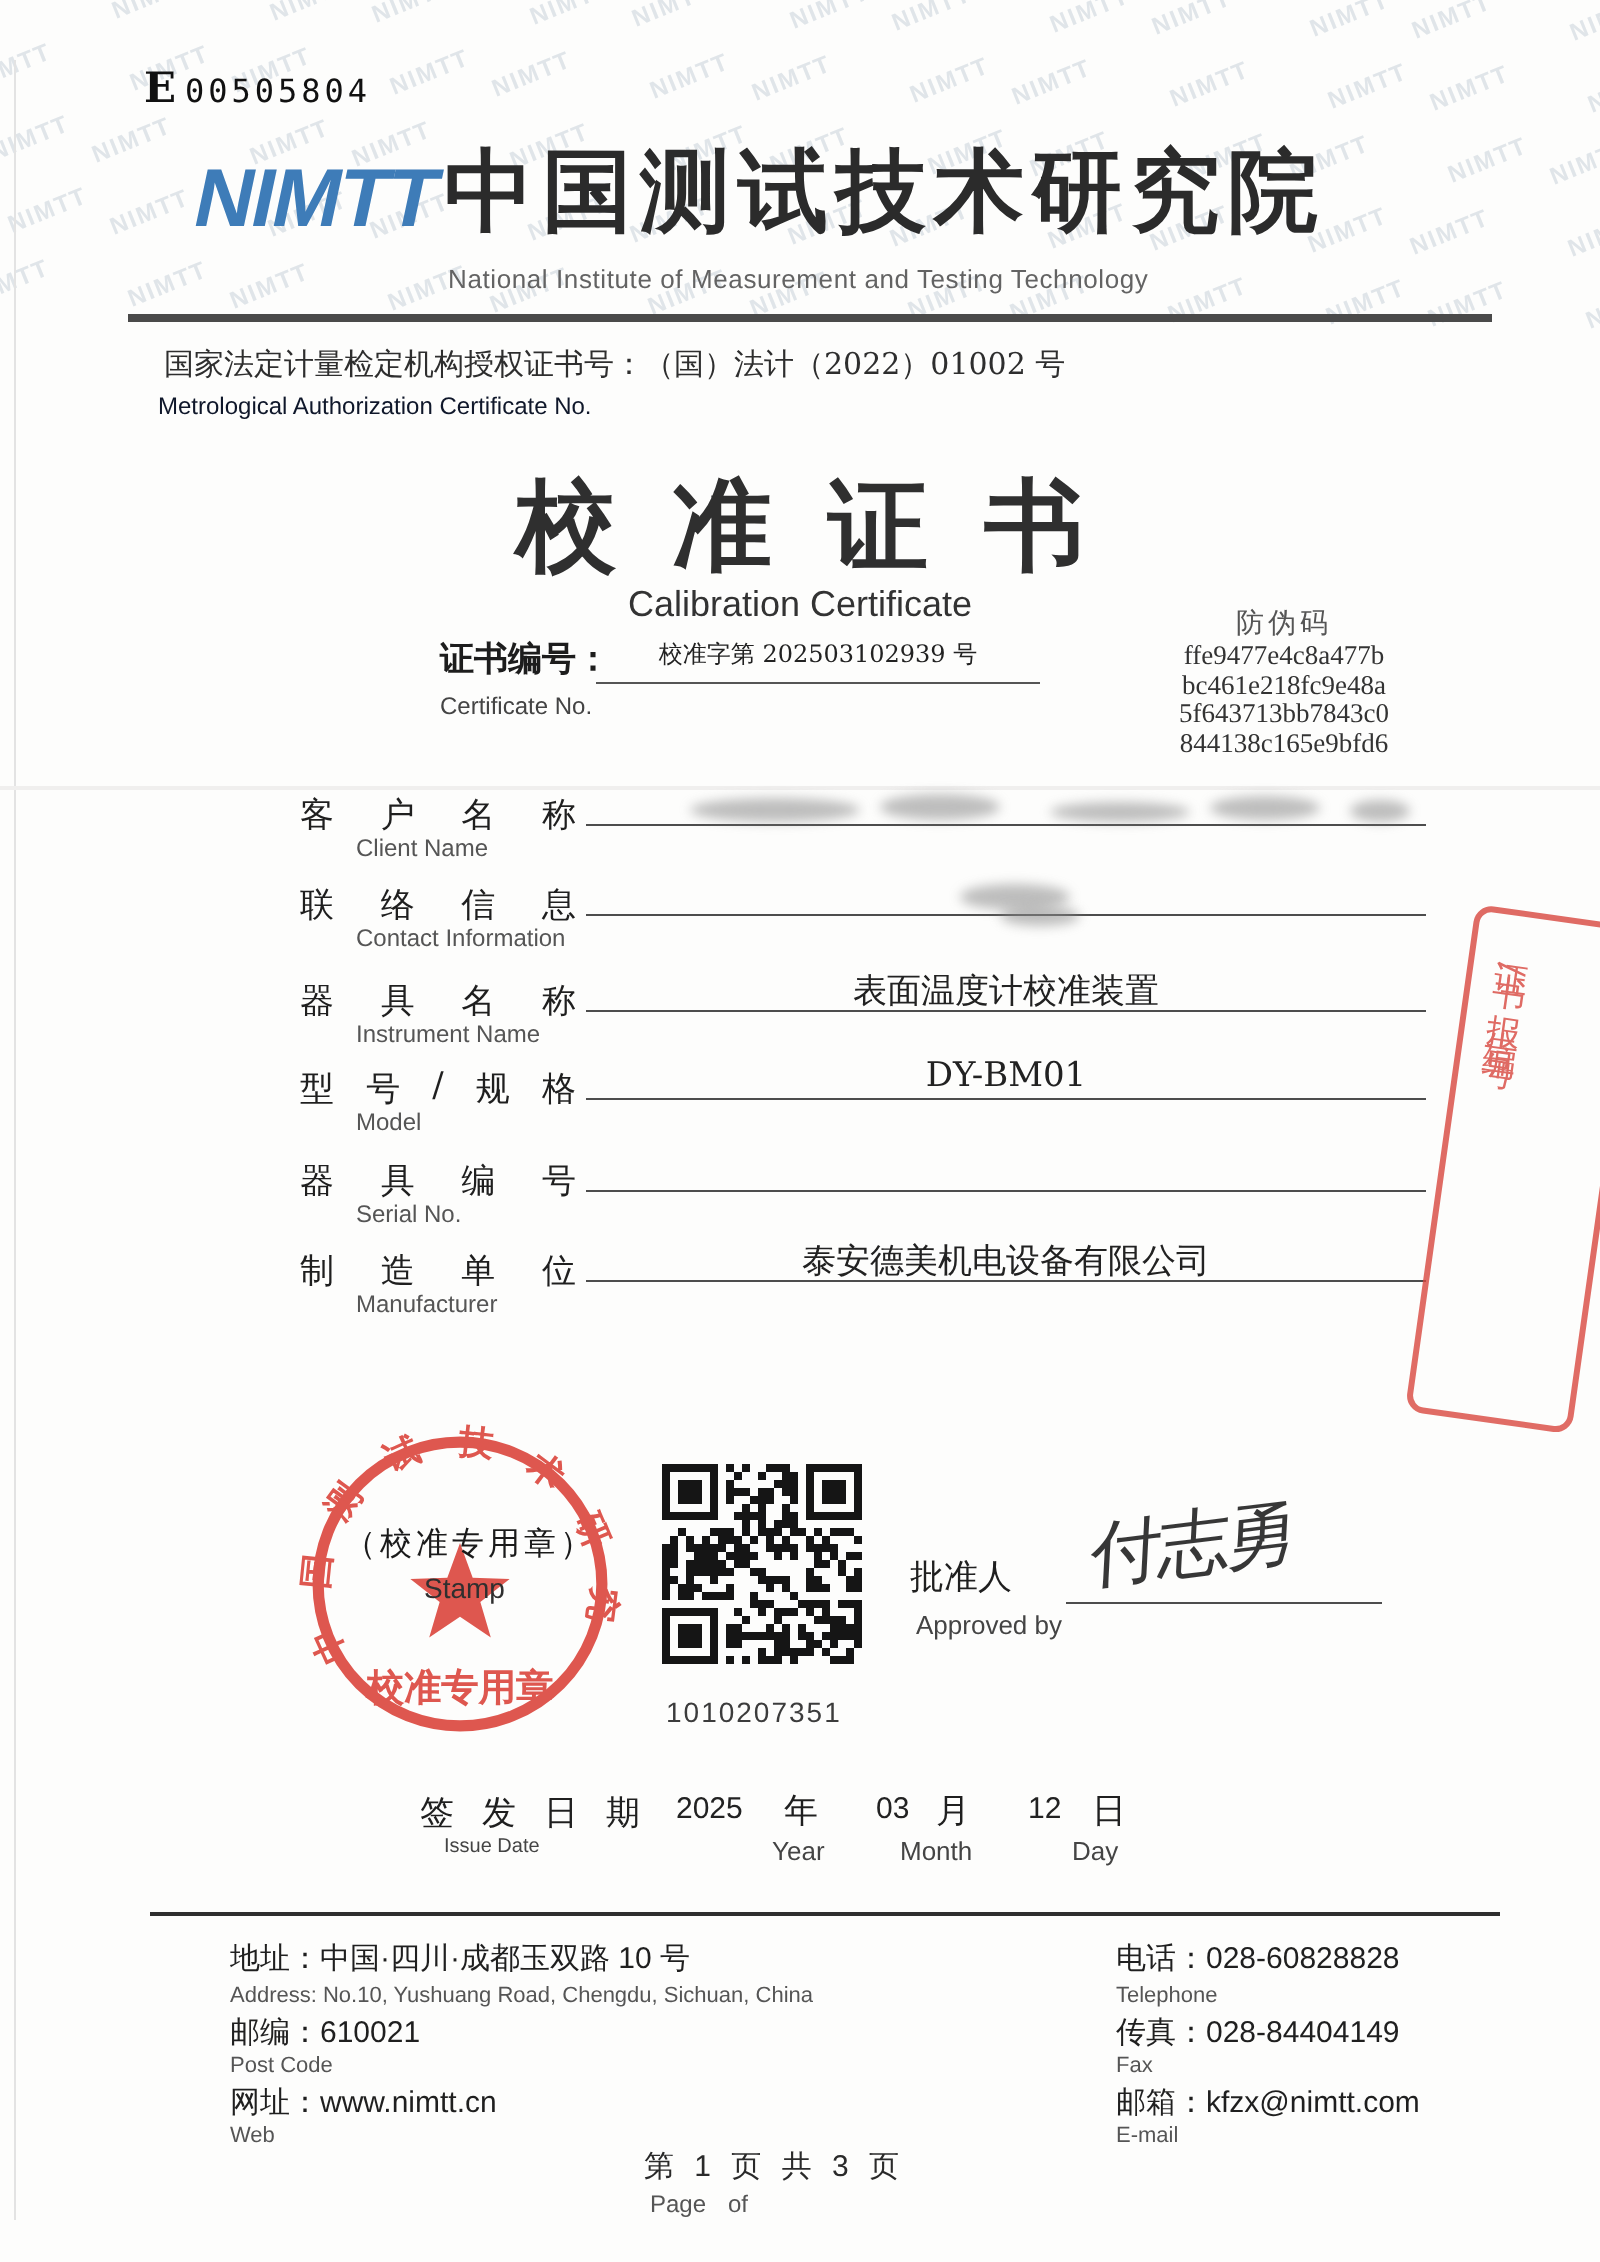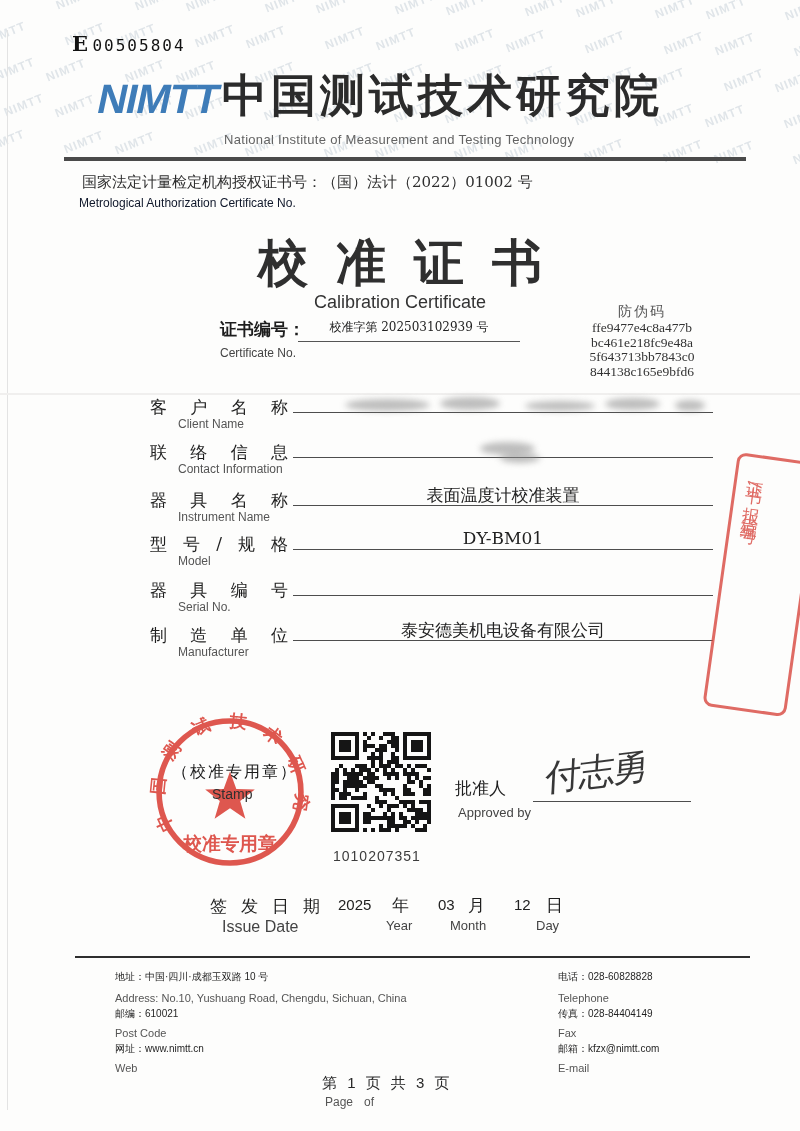--- a/index.html
+++ b/index.html
@@ -78,28 +78,28 @@
   #approve-label{left:455px;top:777px;width:88px;display:flex;justify-content:space-between;
                  font-family:"DejaVu Serif",serif;font-size:17px;color:#1f1f1f;}
   #approve-line{left:533px;top:801px;width:158px;height:0;border-bottom:1.5px solid #4d4d4d;}
   #approve-en{left:458px;top:805px;font-size:13px;color:#444;}
   #signature{left:545px;top:748px;font-family:"DejaVu Serif",serif;font-size:36px;color:#1c1c1c;
              transform:rotate(-7deg) skewX(-10deg);letter-spacing:-2px;opacity:.88;}
 
   
   #issue-label{left:210px;top:895px;width:110px;display:flex;justify-content:space-between;
                font-family:"DejaVu Serif",serif;font-size:17px;color:#1f1f1f;}
-  #issue-en{left:222px;top:918px;font-size:16px;color:#444;}
+  #issue-en{left:222px;top:918px;font-size:10px;color:#444;}
   .dt{position:absolute;top:896px;font-size:15px;color:#222;}
   .dtu{position:absolute;top:894px;font-family:"DejaVu Serif",serif;font-size:17px;color:#1f1f1f;}
   .dte{position:absolute;top:918px;font-size:13px;color:#444;}
 
   
   #footer-rule{left:75px;top:956px;width:675px;height:2px;background:#2e2e2e;}
-  .fcn{position:absolute;font-size:10px;color:#1f1f1f;}
+  .fcn{position:absolute;font-size:15px;color:#1f1f1f;}
   .fel{position:absolute;font-size:11px;color:#555;}
   #pageline-cn{left:322px;top:1074px;font-size:15px;color:#2a2a2a;letter-spacing:3px;}
   #pageline-page{left:325px;top:1095px;font-size:12px;color:#555;}
   #pageline-of{left:364px;top:1095px;font-size:12px;color:#555;}
 </style>
 </head>
 <body>
 
 <div id="page">
   <div id="wm-layer">

